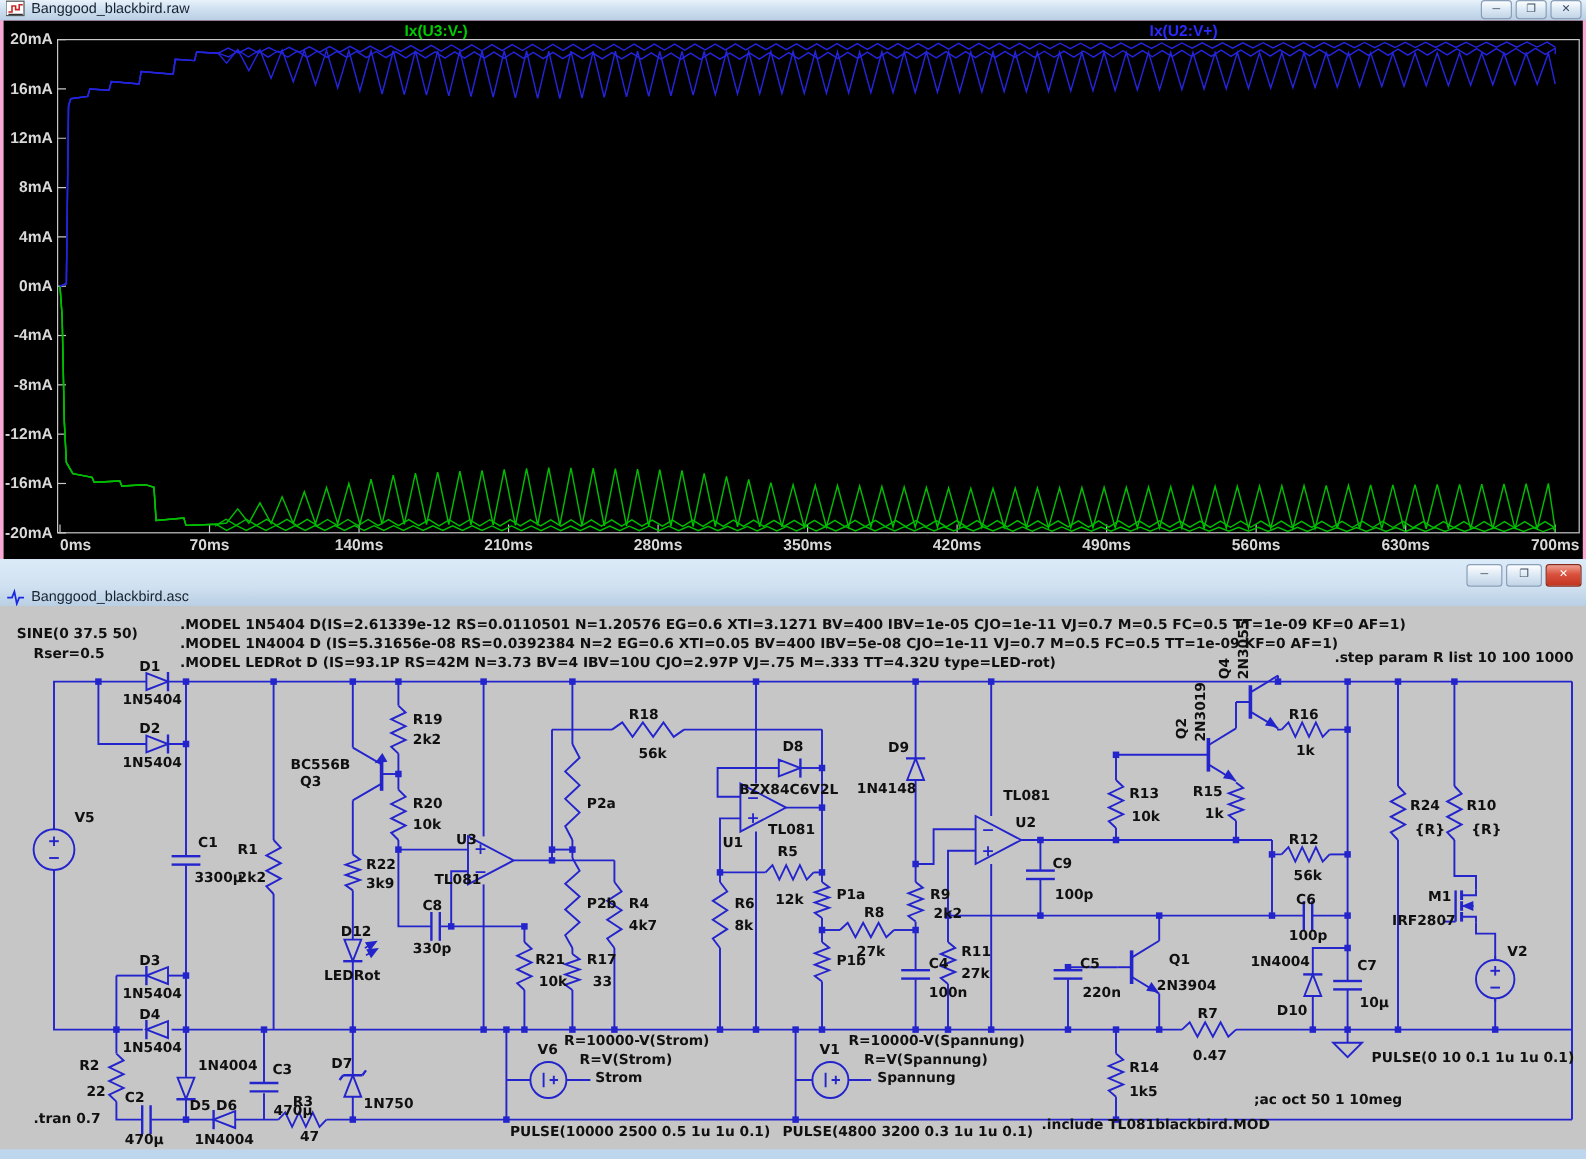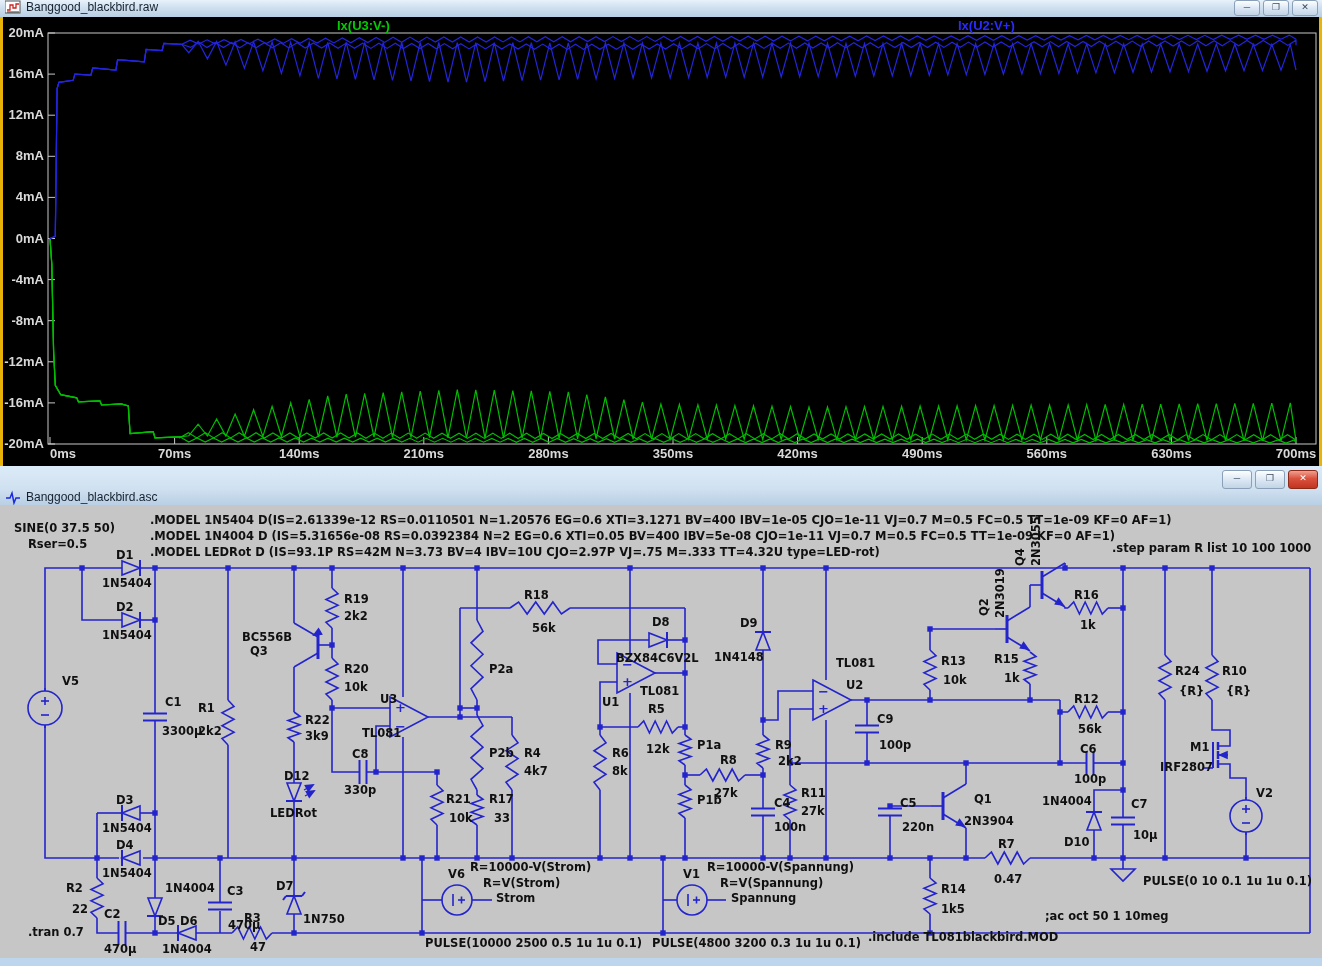--- a/index.html
+++ b/index.html
@@ -10,21 +10,21 @@
   .tb1{top:0;height:17px;}
   .tb2{top:0;height:39px;padding-top:0;align-items:flex-end;background:linear-gradient(#dcebf8,#cfe0f0 60%,#b9cfe4);}
   .wicon{width:16px;height:14px;margin:0 5px 1px 5px;flex:0 0 auto;}
   .wtitle{font-size:12px;color:#16212e;margin-bottom:1px;white-space:nowrap;}
   .wbtns{position:absolute;right:4px;display:flex;gap:3px;}
   .wbtn{width:24px;height:14px;border:1px solid #8aa0b8;border-radius:3px;
     background:linear-gradient(#fdfeff,#dce8f4 50%,#c2d4e6);color:#3a4a5c;
     font-size:9px;line-height:12px;text-align:center;cursor:pointer;}
   .wbtn.big{width:28px;height:17px;line-height:15px;}
   .wbtn.close-red{background:linear-gradient(#f0a090,#d9513d 45%,#c23520);color:#fff;border-color:#8c2a1a;}
-  .plot-body{position:absolute;top:17px;left:0;width:1322px;height:449px;background:#eab308;text-align:right;}
+  .plot-body{position:absolute;top:17px;left:0;width:1322px;height:449px;background:#f9a8d4;text-align:right;}
   .sch-body{position:absolute;top:39px;left:0;width:1322px;height:461px;background:#bdd6ee;}
   svg{display:block;}
   #win-plot{top:0;height:466px;}
   #win-sch{top:466px;height:500px;}
 </style>
 </head>
 <body>
 
 <div class="win" id="win-plot">
   <div class="titlebar tb1">

